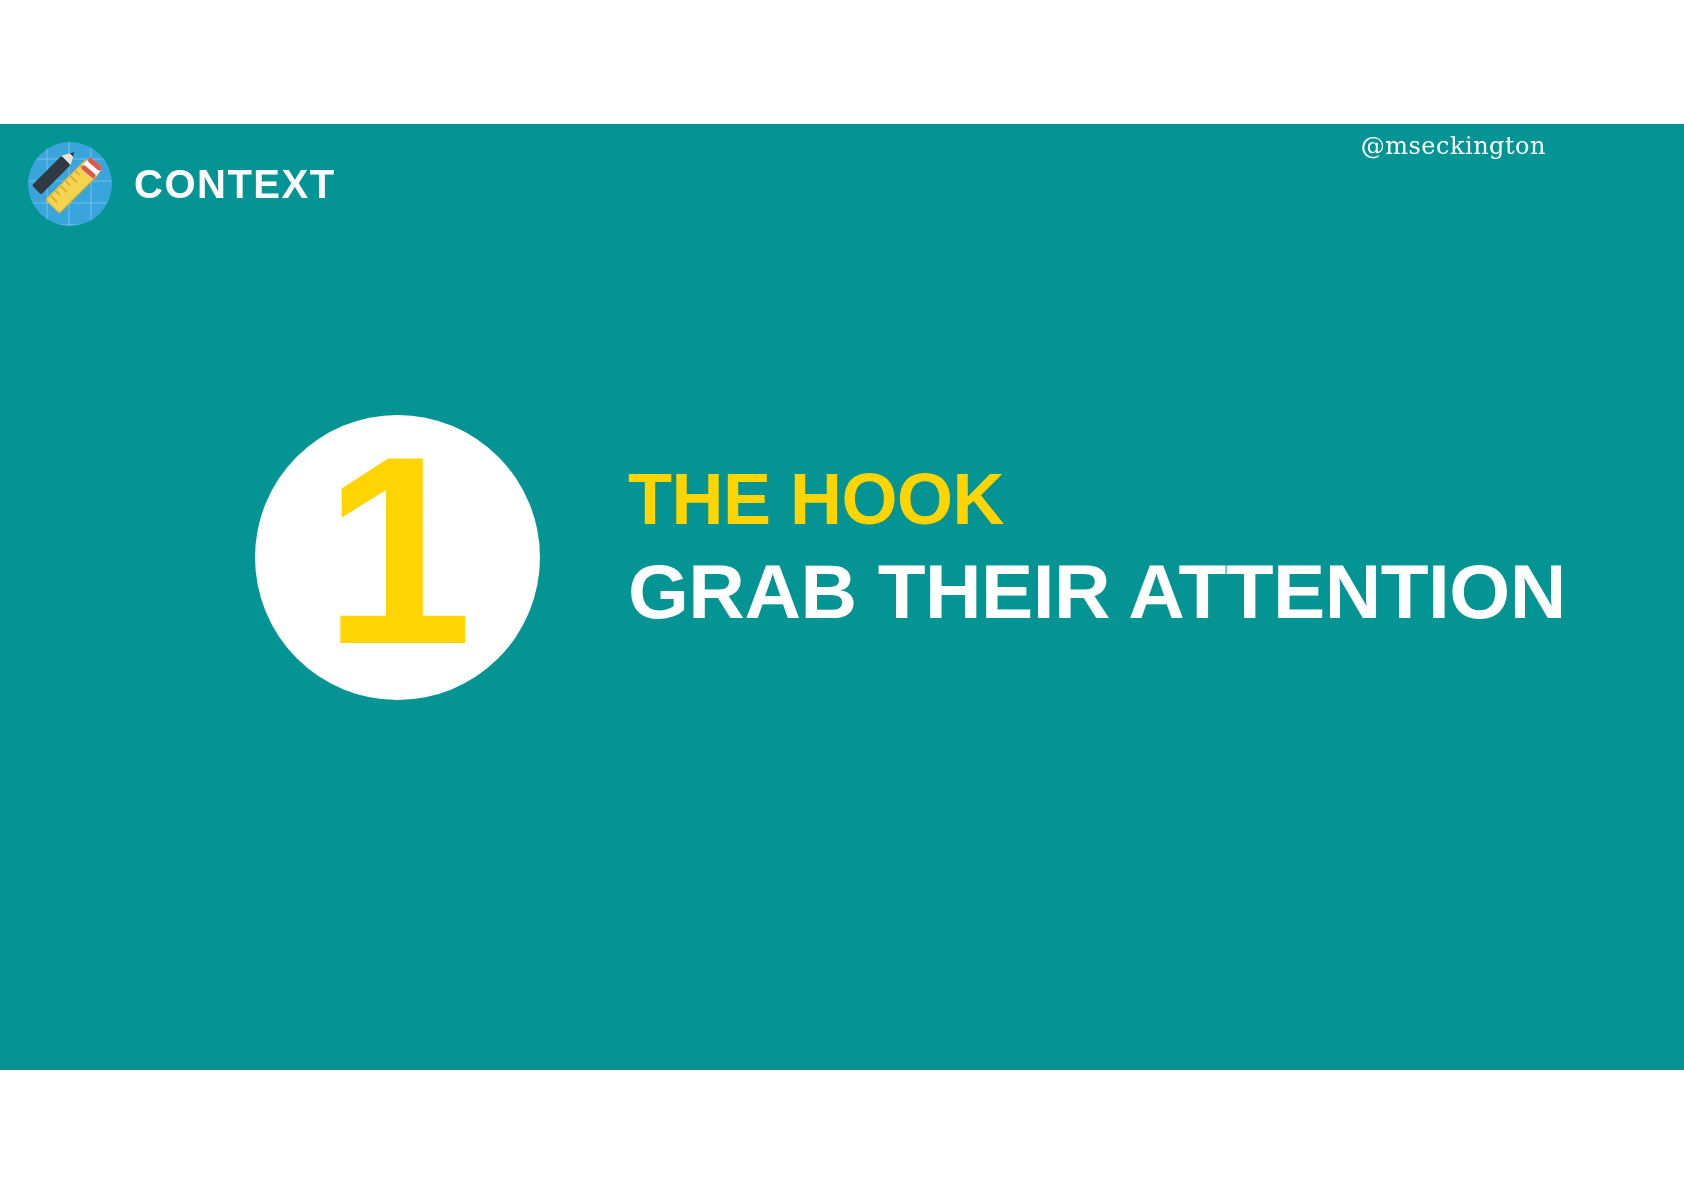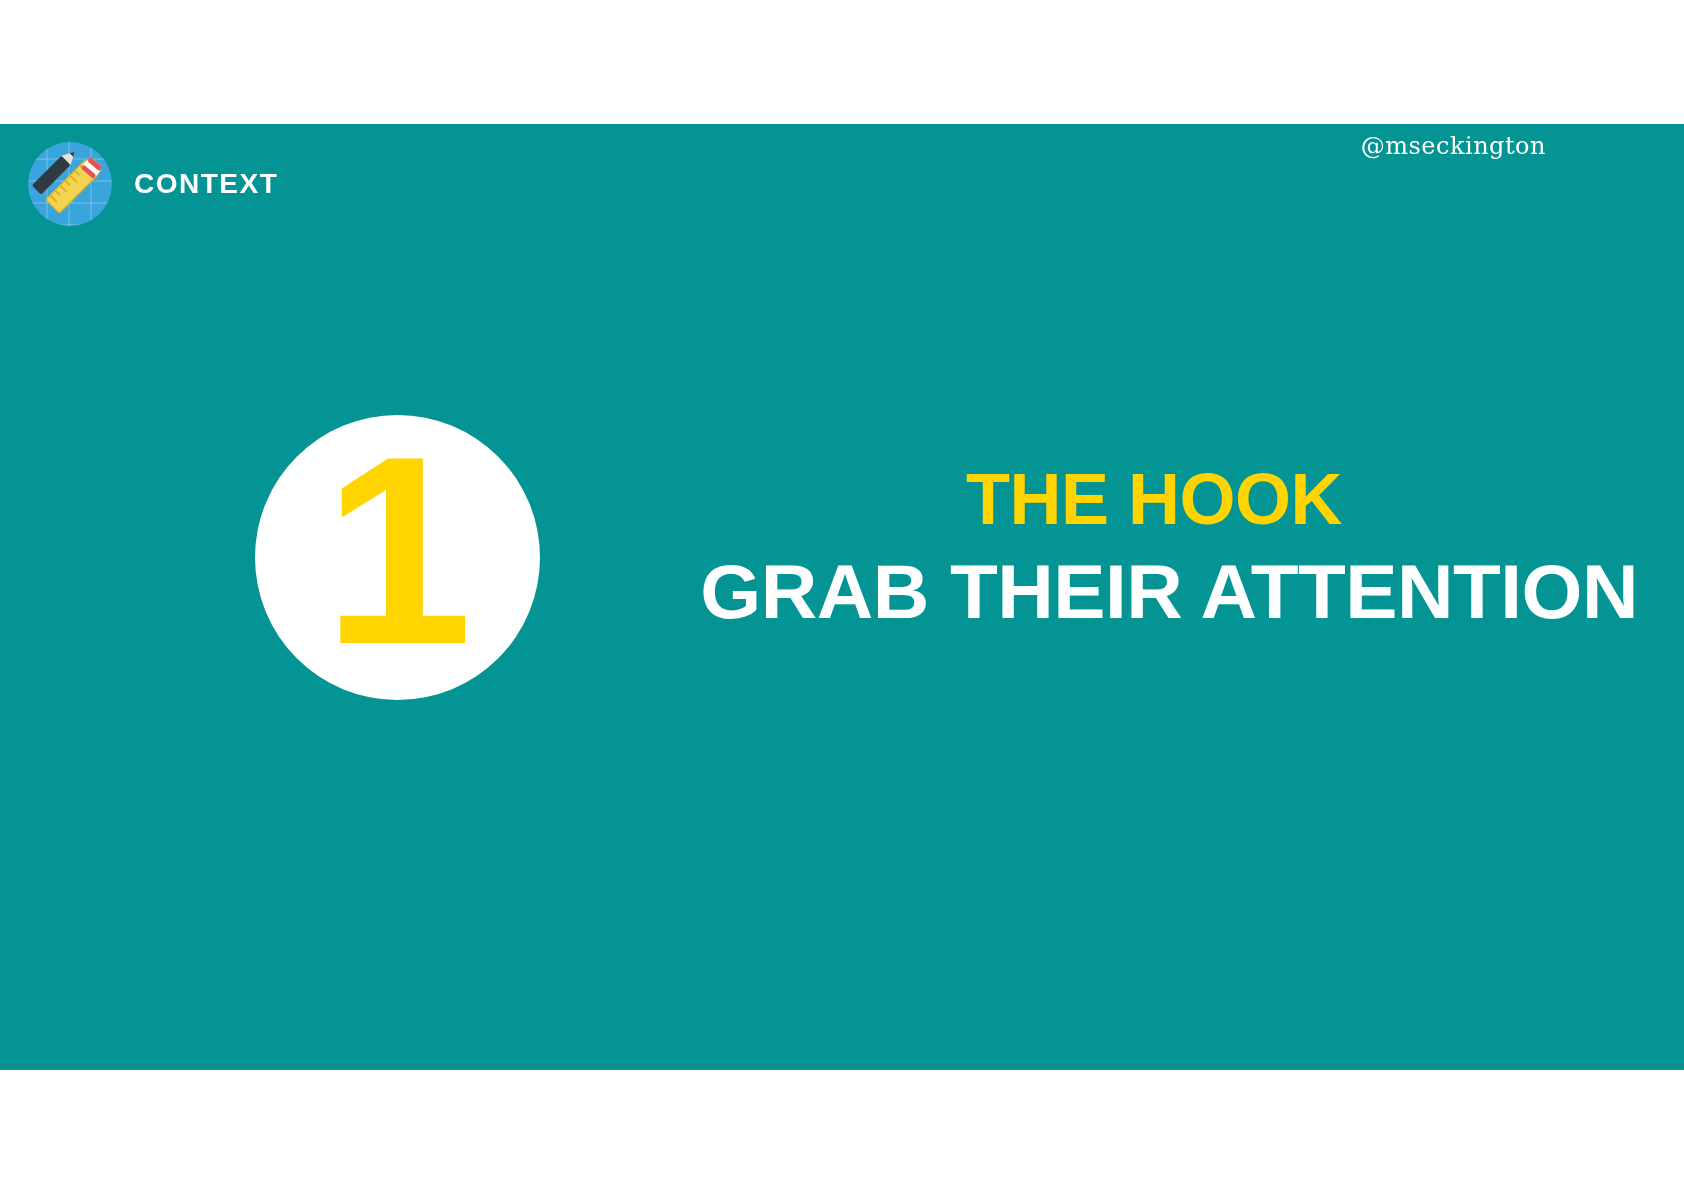--- a/index.html
+++ b/index.html
@@ -62,21 +62,21 @@
     background-size: 22px 22px;
     background-position: -4px -6px;
   }
   .badge-svg {
     position: absolute;
     inset: 0;
   }
 
   #context-label {
     color: #ffffff;
-    font-size: 28px;
+    font-size: 40px;
     font-weight: bold;
     letter-spacing: 1.5px;
     white-space: nowrap;
     line-height: 1;
   }
 
   
   #handle {
     position: absolute;
     right: 138px;
@@ -99,24 +99,23 @@
     background: #ffffff;
     display: flex;
     align-items: center;
     justify-content: center;
   }
   #number-circle svg { display: block; }
 
   
   #headline {
     position: absolute;
-    left: 649px;
+    left: 628px;
     top: 337px;
     width: 1010px;
-    text-align: center;
   }
   .headline-line {
     font-weight: bold;
     line-height: 1.08;
     letter-spacing: -0.5px;
     white-space: nowrap;
   }
   #headline-primary {
     color: #FFD400;
     font-size: 72px;

